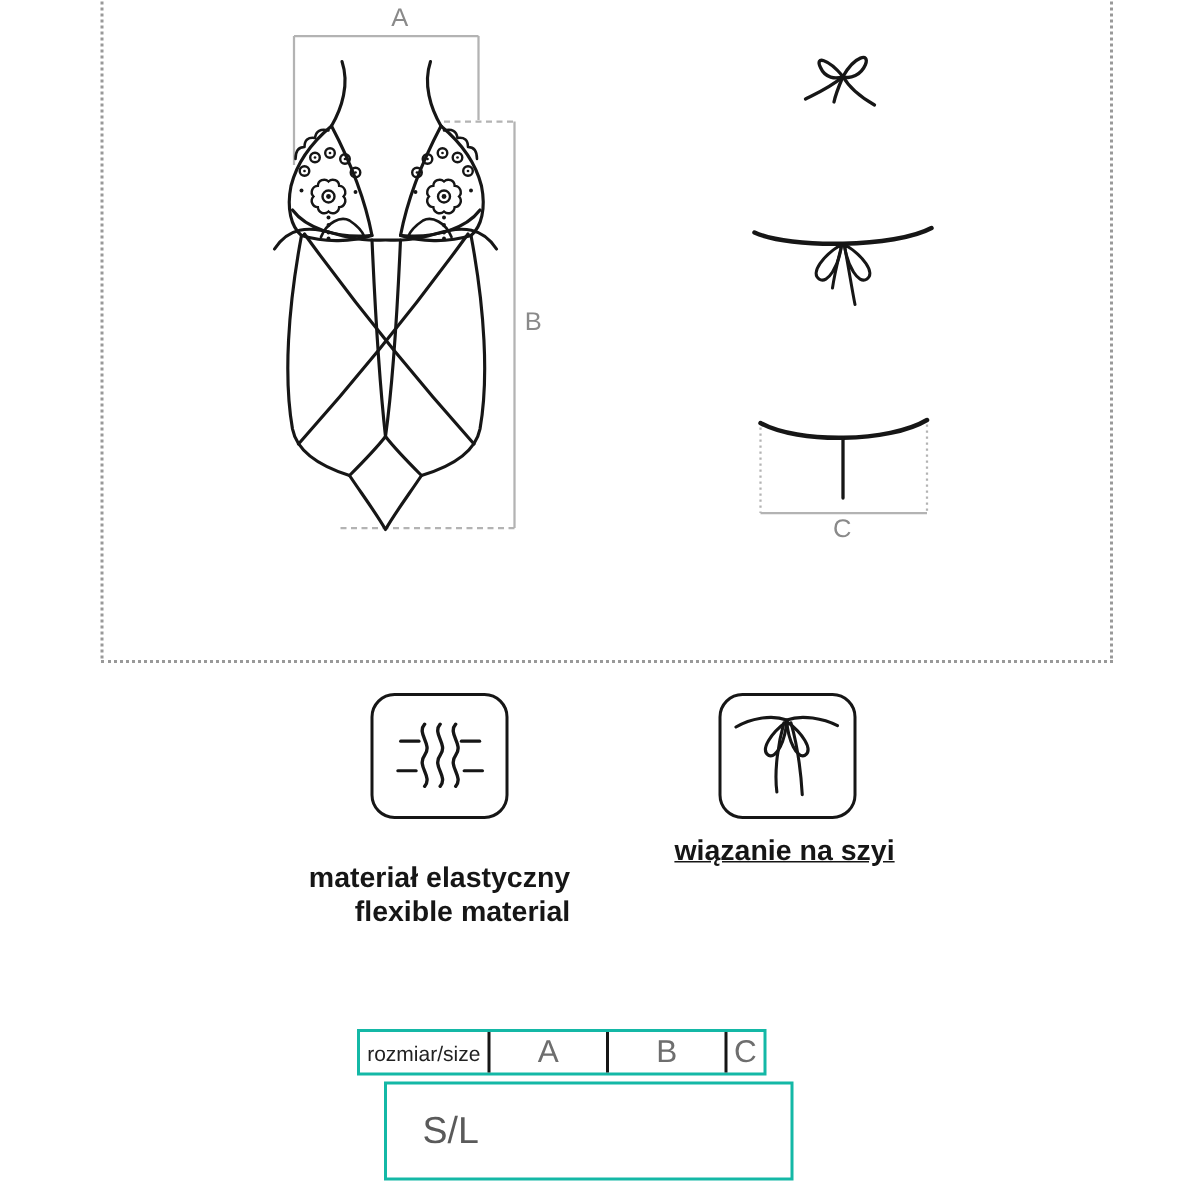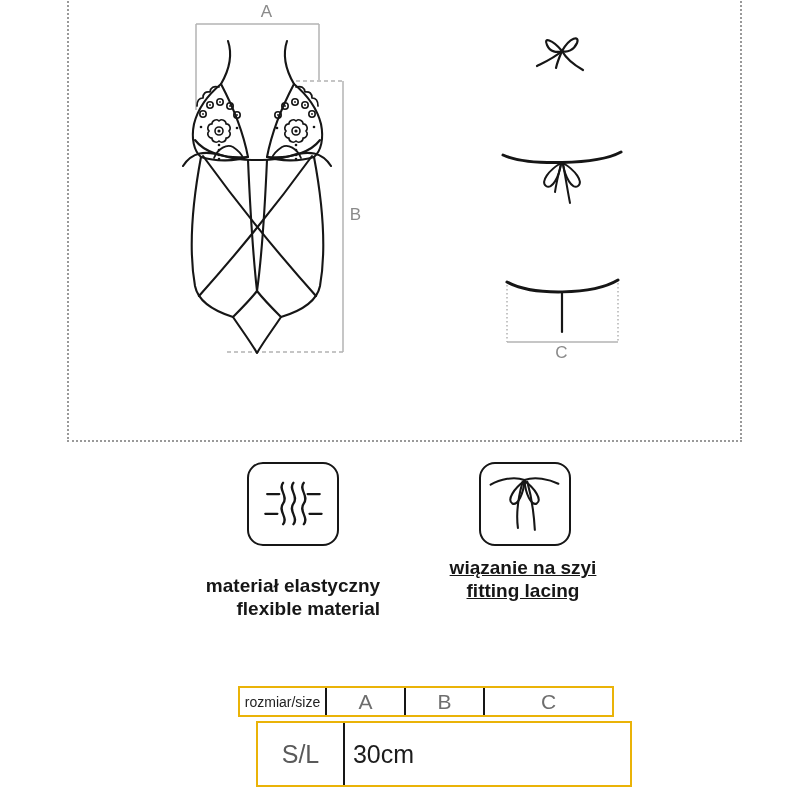--- a/index.html
+++ b/index.html
@@ -17,21 +17,21 @@
     font-size:17px;letter-spacing:1px;}
 
   .icon-box{position:absolute;width:92px;height:84px;border:2.5px solid #161616;
     border-radius:16px;box-sizing:border-box;background:#fff;}
 
   .caption{position:absolute;transform:translateX(-50%);text-align:center;
     color:#161616;font-size:19px;font-weight:700;line-height:23px;white-space:nowrap;}
   .caption span{display:block;}
 
   
-  .tbl{position:absolute;left:238px;width:376px;border:2px solid #eab308;
+  .tbl{position:absolute;left:238px;width:273px;border:2px solid #14b8a6;
     box-sizing:border-box;display:flex;background:#fff;}
   .tbl-header{top:686px;height:31px;}
   .tbl-row{top:721px;height:66px;margin-left:18px;}
   .cell{display:flex;align-items:center;justify-content:center;box-sizing:border-box;height:100%;}
   .cell.b{border-left:2px solid #161616;}
   .c0{width:85px;} .c1{width:79px;} .c2{width:79px;} .c3{flex:1;}
   .h-size{font-size:14px;color:#222;}
   .h-letter{font-size:21px;color:#6e6e6e;}
   .r-size{font-size:25px;color:#5a5a5a;}
   .r-val{font-size:25px;color:#1c1c1c;}
@@ -193,27 +193,25 @@
       </g>
     </svg>
   </div>
 
   <div class="caption" style="left:293px;top:574px;text-align:right;">
     <span>materiał elastyczny</span>
     <span>flexible material</span>
   </div>
   <div class="caption" style="left:523px;top:556px;text-decoration:underline;">
     <span>wiązanie na szyi</span>
-    <span>fitting lacing</span>
   </div>
 
   <div class="tbl tbl-header">
     <div class="cell c0 h-size">rozmiar/size</div>
     <div class="cell c1 b h-letter">A</div>
     <div class="cell c2 b h-letter">B</div>
     <div class="cell c3 b h-letter">C</div>
   </div>
   <div class="tbl tbl-row">
     <div class="cell c0 r-size">S/L</div>
-    <div class="cell c1 b r-val">30cm</div>
   </div>
 
 </div>
 
 </body></html>

